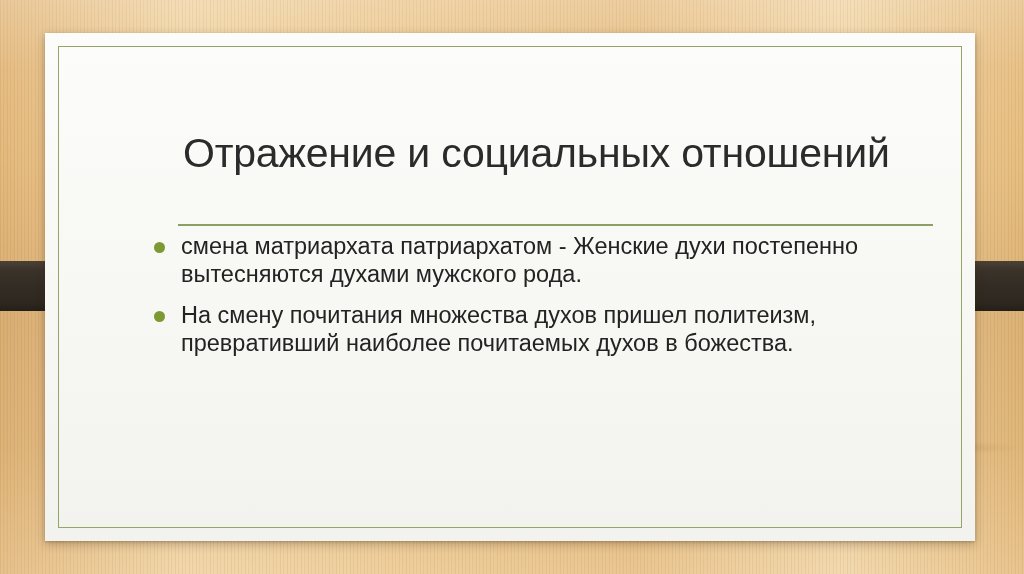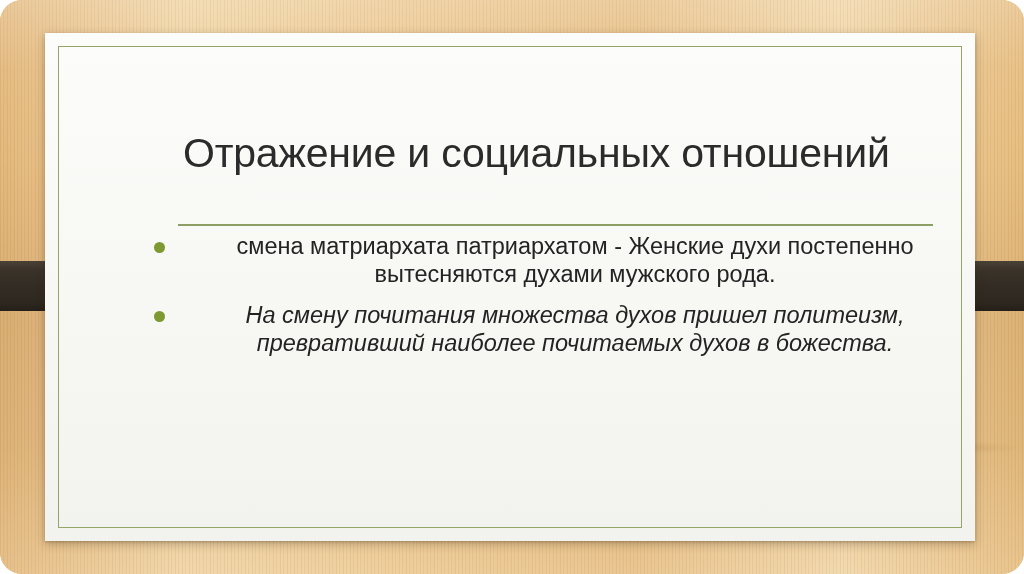--- a/index.html
+++ b/index.html
@@ -13,21 +13,20 @@
   }
 
   
   .slide-stage {
     position: relative;
     width: 1024px;
     height: 574px;
     overflow: hidden;
     background: #e9c punkt;
     background-color: #eac488;
-    border-radius: 22px;
   }
 
   
   .wood-backdrop {
     position: absolute;
     inset: 0;
     background:
       linear-gradient(to bottom,
         rgba(255,255,255,0.22) 0%,
         rgba(255,255,255,0.05) 12%,
@@ -146,33 +145,32 @@
     list-style: none;
   }
   .bullet-item {
     position: relative;
     padding-left: 32px;
     margin-bottom: 13px;
     font-size: 23.5px;
     line-height: 1.19;
     color: #232323;
   }
-  .bullet-item:last-child { margin-bottom: 8px; font-style: italic; }
+  .bullet-item:last-child { margin-bottom: 8px; }
   .bullet-dot {
     position: absolute;
     left: 5px;
     top: 9px;
     width: 11px;
     height: 11px;
     border-radius: 50%;
     background: #7d9a32;
   }
   .bullet-text {
     display: block;
-    text-align: center;
   }
 </style>
 </head>
 <body>
 
 <div class="slide-stage">
 
   <div class="wood-backdrop">
     <div class="wood-grain-knots"></div>
   </div>

